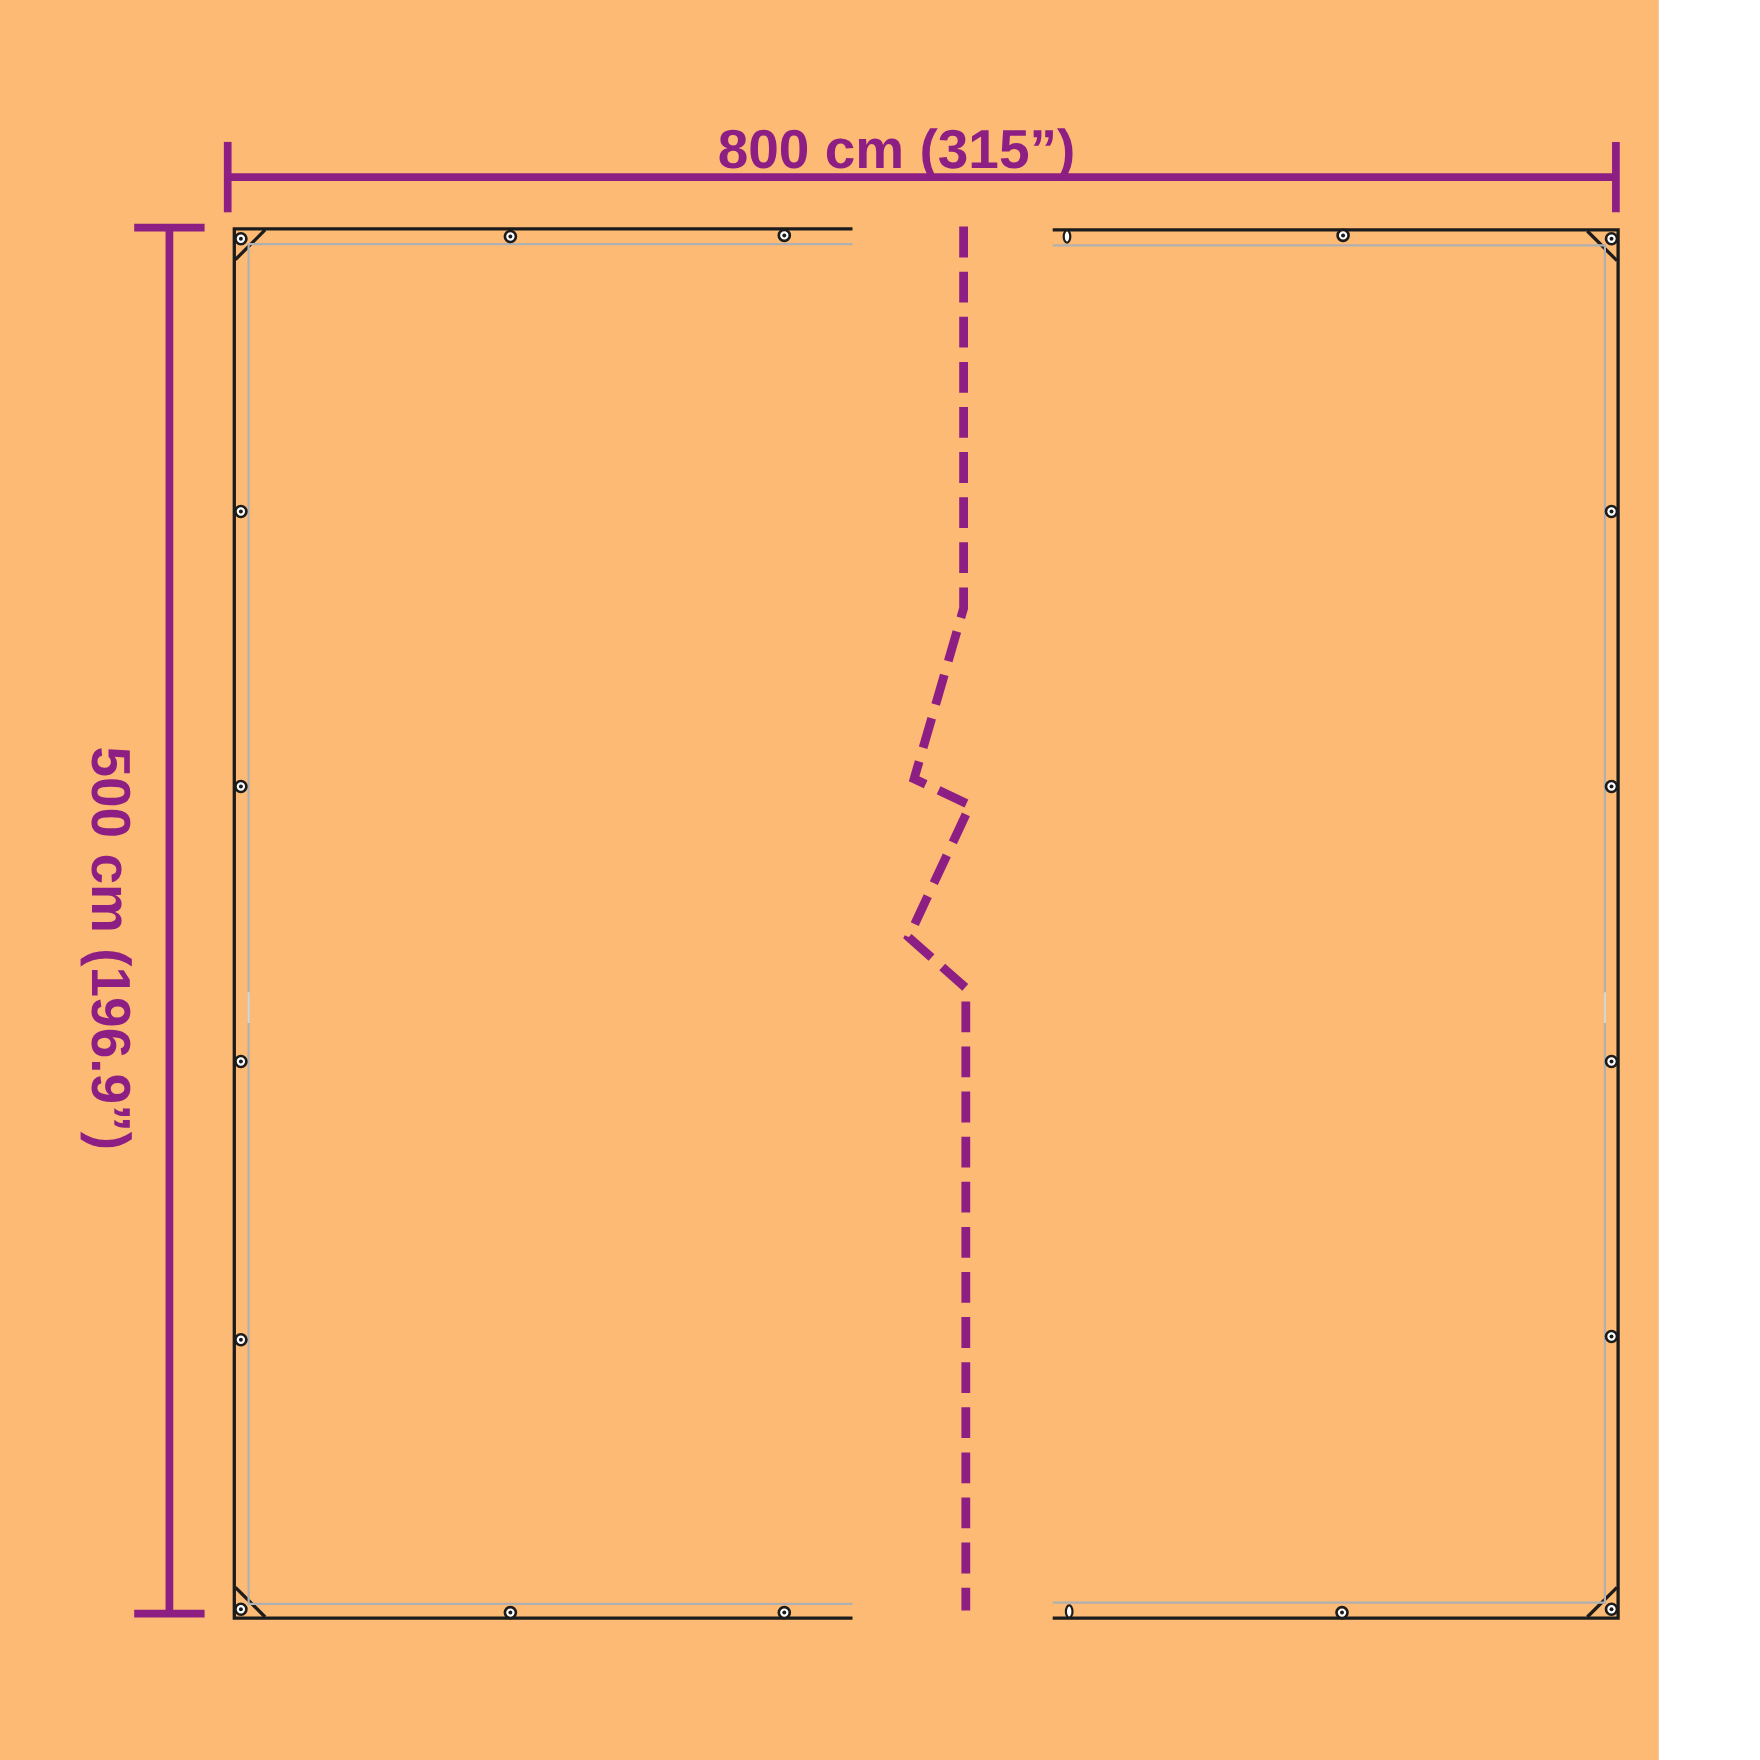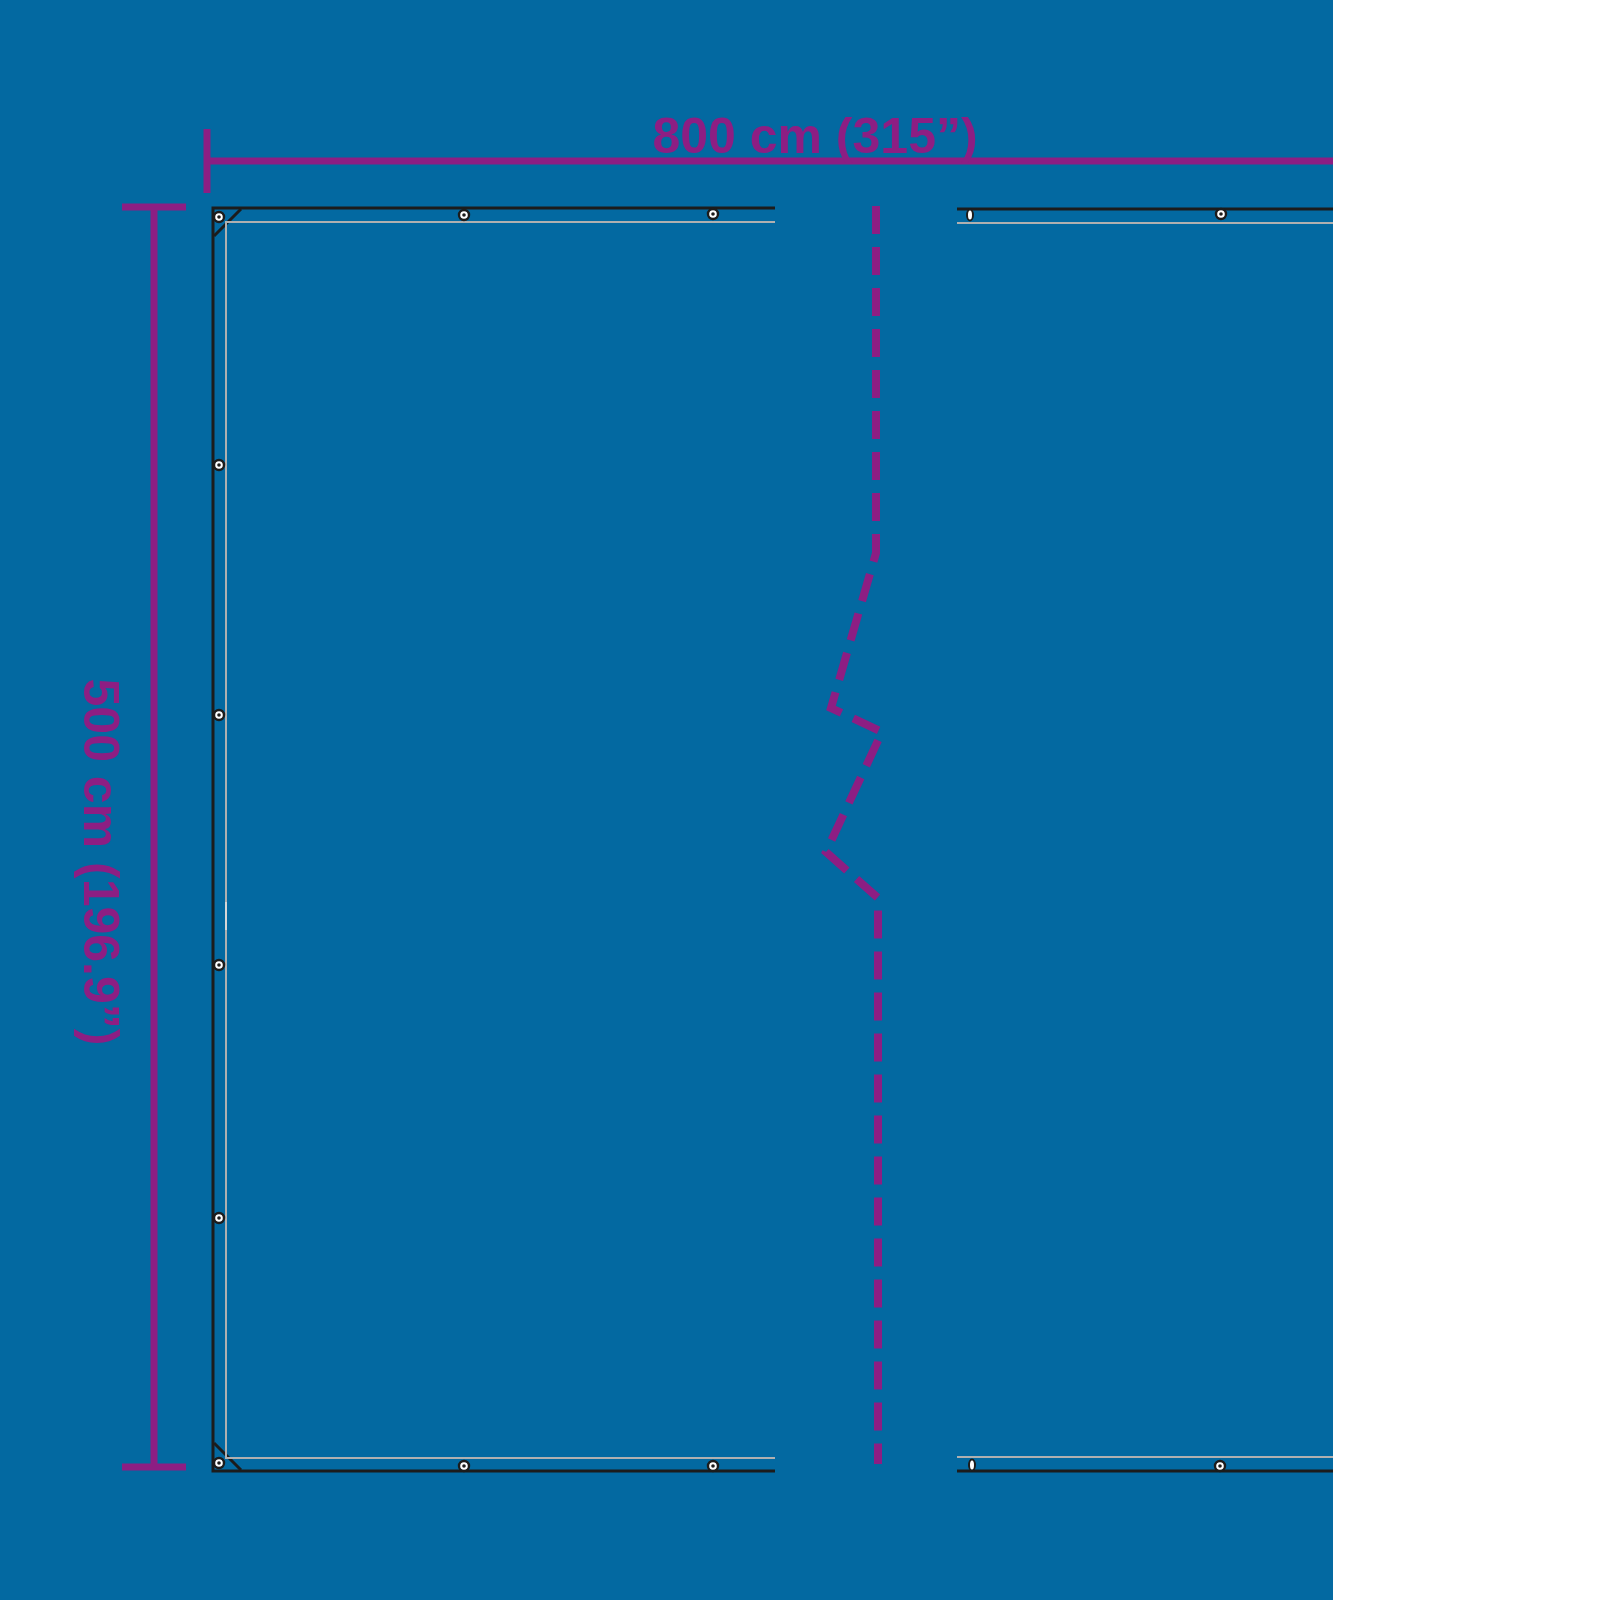--- a/index.html
+++ b/index.html
@@ -2,23 +2,23 @@
 <html><head>
 <meta charset="utf-8">
 <style>
   html, body {
     margin: 0;
     padding: 0;
     background: #ffffff;
   }
   .stage {
     position: relative;
-    width: 1333px;
+    width: 1508px;
     height: 1600px;
-    background: #0369a1;
+    background: #fdba74;
     overflow: hidden;
     font-family: "Liberation Sans", sans-serif;
   }
   .stage svg {
     position: absolute;
     left: 0;
     top: 0;
   }
   svg text.dim-label {
     font-family: "Liberation Sans", sans-serif;

